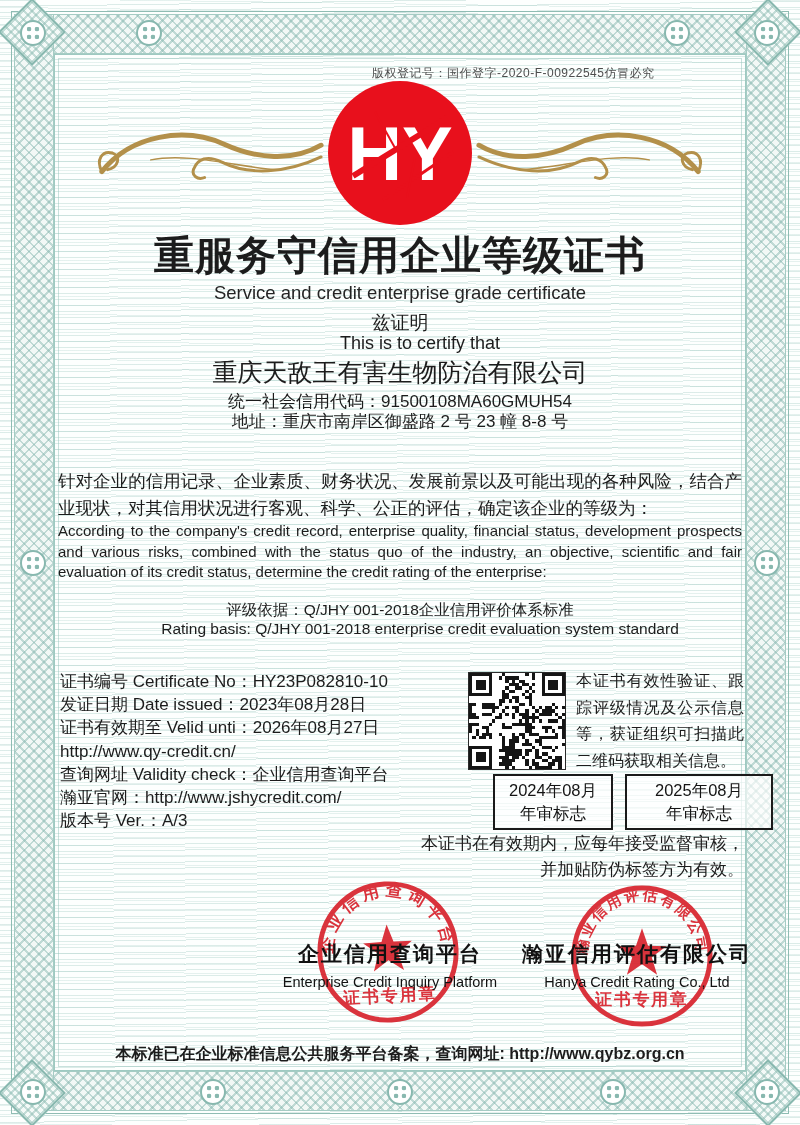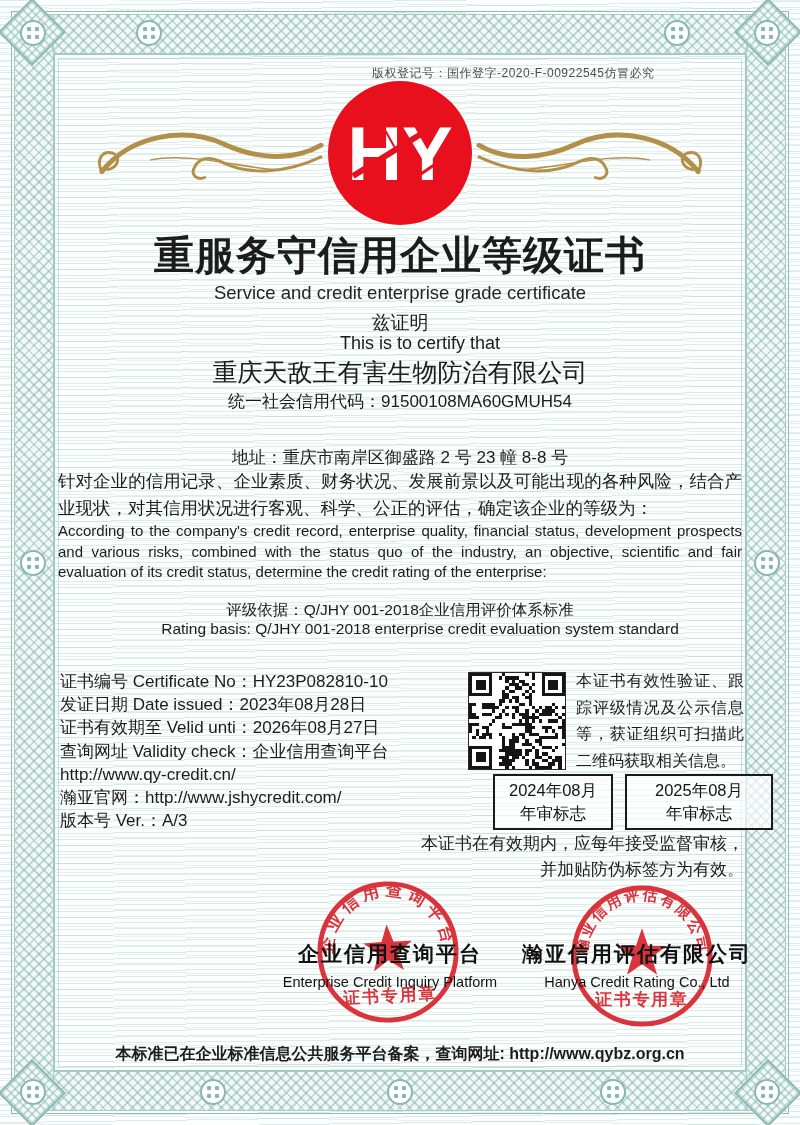--- a/index.html
+++ b/index.html
@@ -34,21 +34,21 @@
   .flourish.fl{left:92px;} .flourish.fr{left:473px;transform:scaleX(-1);}
   .logo{position:absolute;left:325px;top:78px;width:150px;height:150px;z-index:4;}
   
   .ctr{position:absolute;left:56px;right:56px;text-align:center;color:#1c1c1c;z-index:5;}
   .title-zh{top:228px;font-size:40px;font-weight:700;letter-spacing:1px;}
   .title-en{top:282px;font-size:18.5px;color:#242424;}
   .certify-zh{top:310px;font-size:19px;}
   .certify-en{top:333px;font-size:18px;padding-left:40px;}
   .company{top:356px;font-size:25px;font-weight:400;}
   .code{top:390px;font-size:17px;}
-  .addr{top:410px;font-size:17px;margin-top:36px;}
+  .addr{top:410px;font-size:17px;}
   .para{position:absolute;left:58px;right:58px;color:#1c1c1c;text-align:justify;z-index:5;}
   .para.zh{top:450px;font-size:17.5px;line-height:27px;}
   .para.en{top:506px;font-size:15px;line-height:20.5px;}
   .rating{top:550px;font-size:40px;font-weight:800;color:#e60114;letter-spacing:0;}
   .basis-zh{top:600px;font-size:15.5px;}
   .basis-en{top:620px;font-size:15.5px;padding-left:40px;}
   .details{position:absolute;left:60px;top:670px;z-index:5;font-size:17px;color:#1c1c1c;line-height:23.2px;}
   
   .qr{position:absolute;left:468px;top:672px;width:96px;height:96px;z-index:5;border:1px solid #2a2a2a;background:#fff;}
   .qr svg{display:block;width:100%;height:100%;}
@@ -138,22 +138,22 @@
   <p class="para zh">针对企业的信用记录、企业素质、财务状况、发展前景以及可能出现的各种风险，结合产业现状，对其信用状况进行客观、科学、公正的评估，确定该企业的等级为：</p>
   <p class="para en">According to the company's credit record, enterprise quality, financial status, development prospects and various risks, combined with the status quo of the industry, an objective, scientific and fair evaluation of its credit status, determine the credit rating of the enterprise:</p>
 
   <div class="ctr basis-zh">评级依据：Q/JHY 001-2018企业信用评价体系标准</div>
   <div class="ctr basis-en">Rating basis: Q/JHY 001-2018 enterprise credit evaluation system standard</div>
 
   <div class="details">
     <div>证书编号 Certificate No：HY23P082810-10</div>
     <div>发证日期 Date issued：2023年08月28日</div>
     <div>证书有效期至 Velid unti：2026年08月27日</div>
+    <div>http://www.qy-credit.cn/</div>
     <div>查询网址 Validity check：企业信用查询平台</div>
-    <div>http://www.qy-credit.cn/</div>
     <div>瀚亚官网：http://www.jshycredit.com/</div>
     <div>版本号 Ver.：A/3</div>
   </div>
 
   <div class="qr">
     <svg viewBox="0 0 29 29" shape-rendering="crispEdges" fill="#151515">
       <rect width="29" height="29" fill="#ffffff"></rect>
       <g>
         <rect x="0" y="0" width="7" height="7"></rect>
           <rect x="1" y="1" width="5" height="5" fill="#ffffff"></rect>

